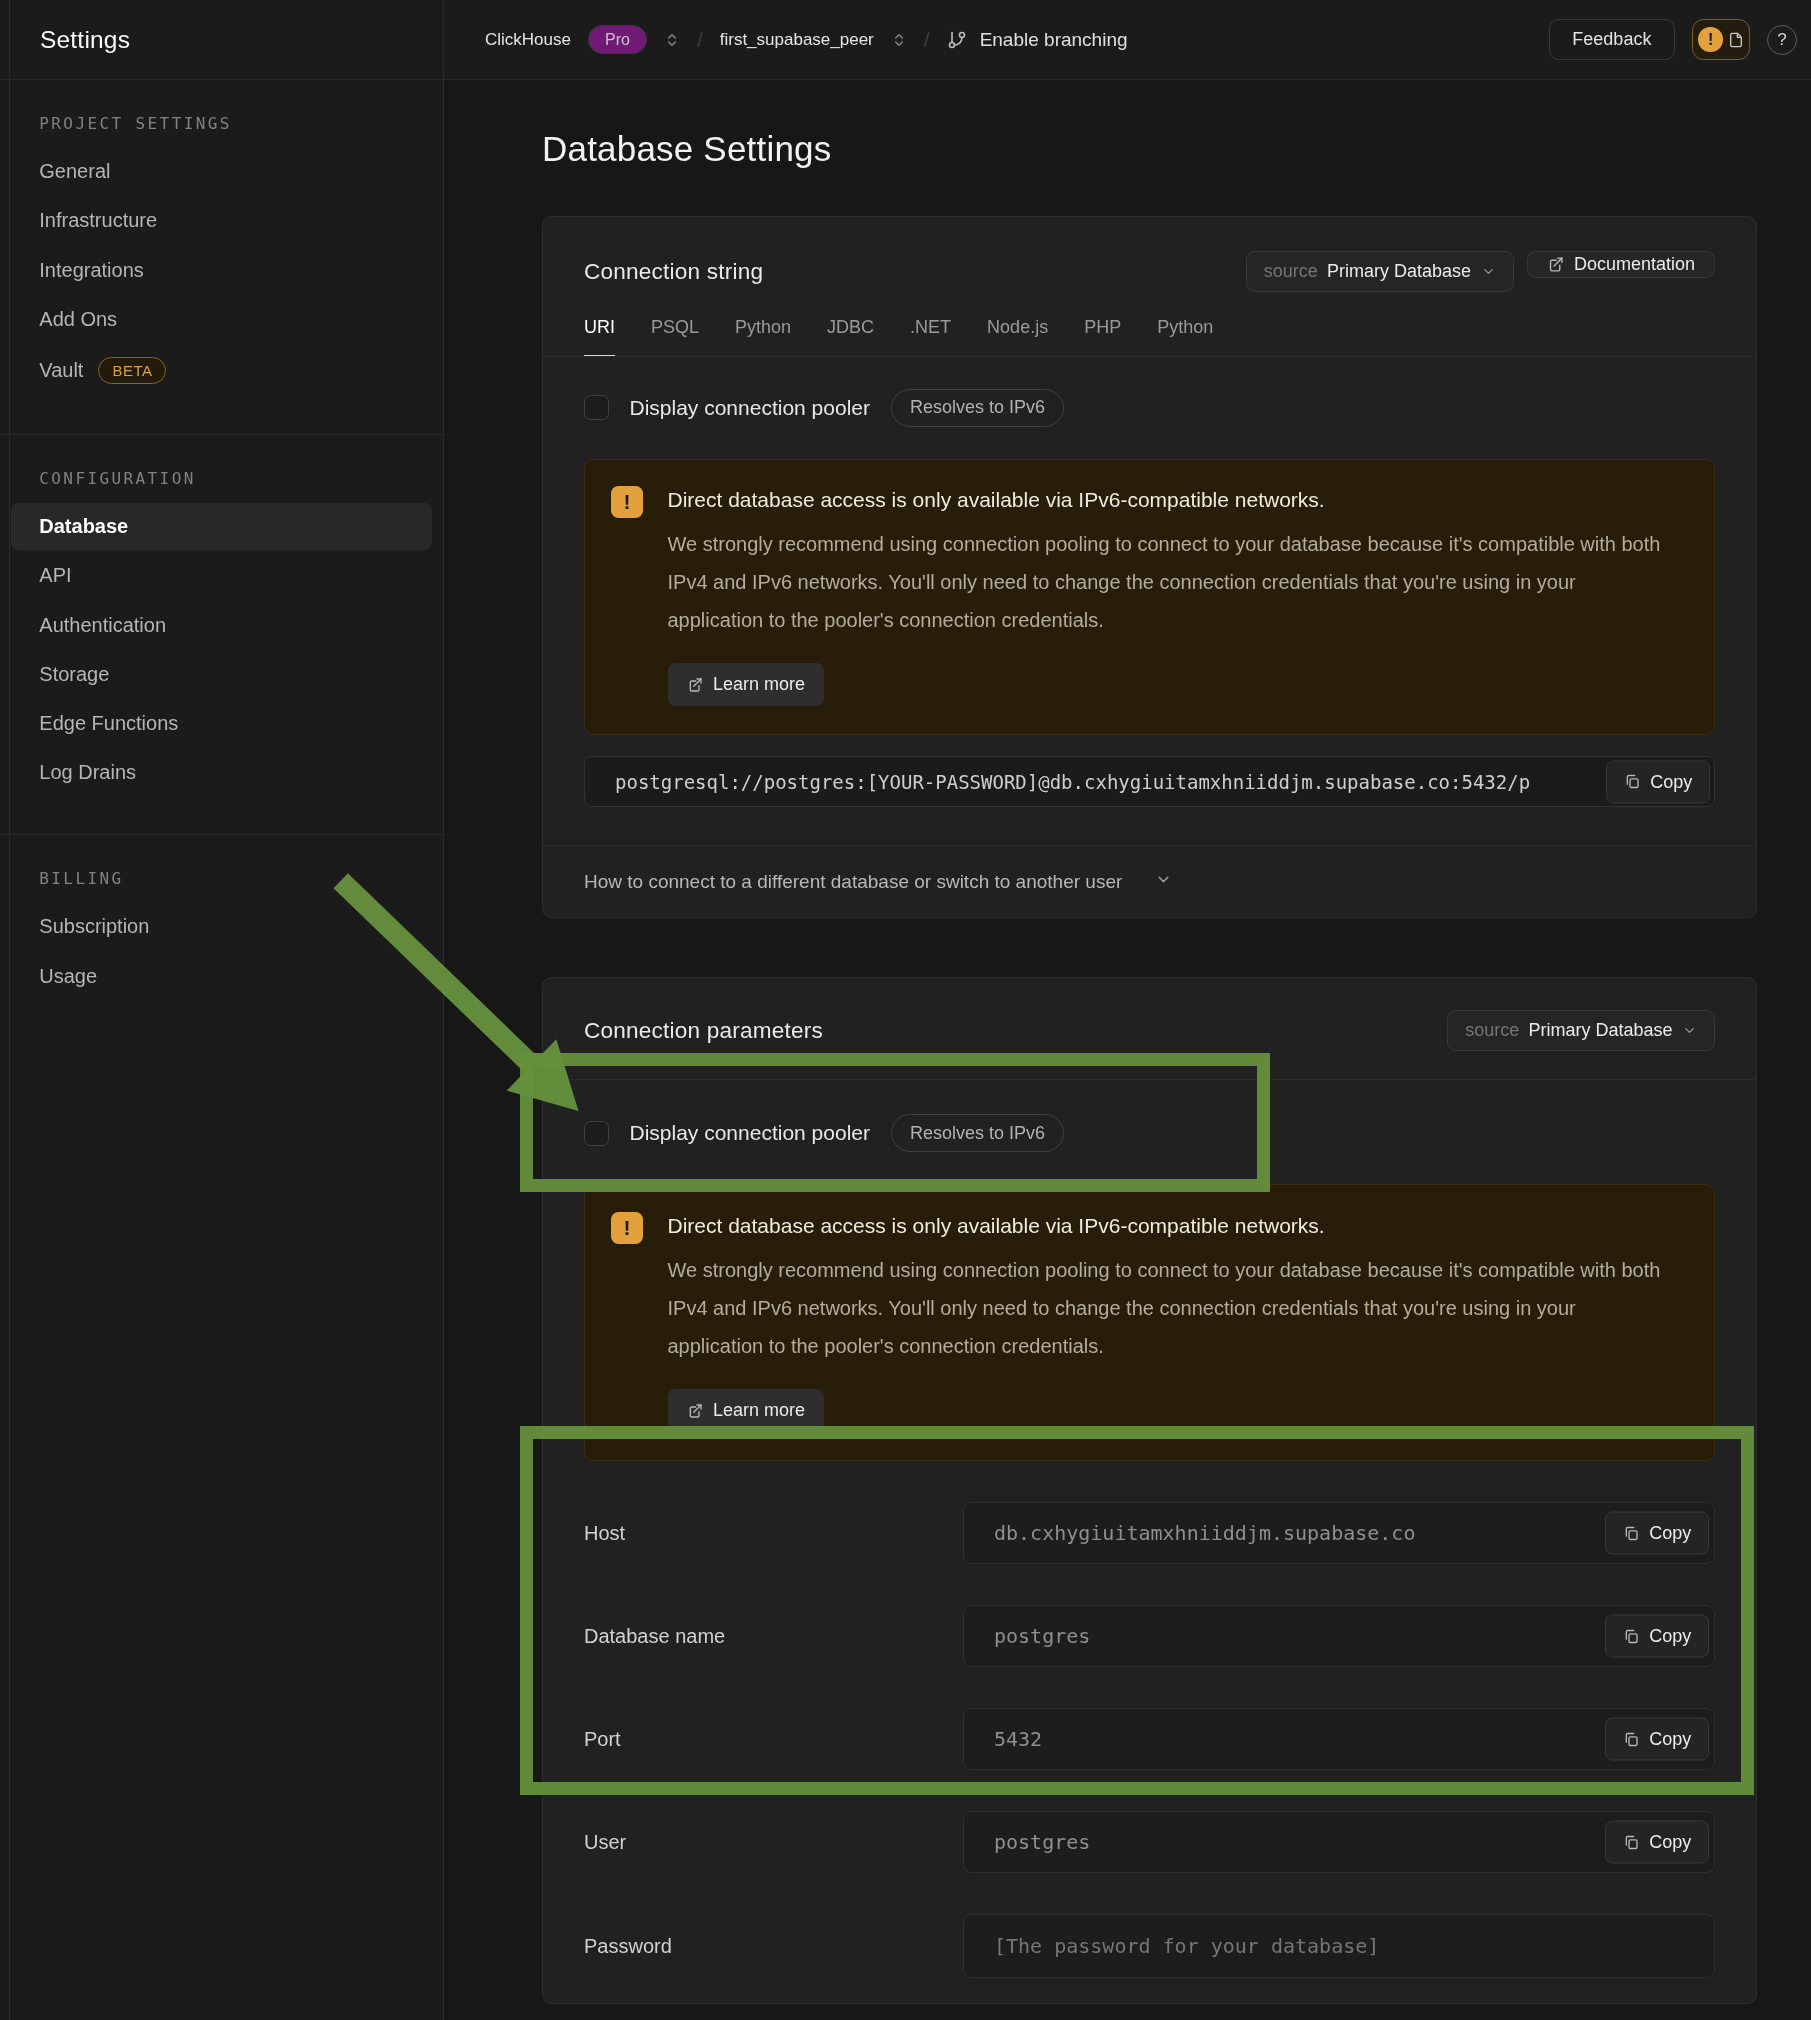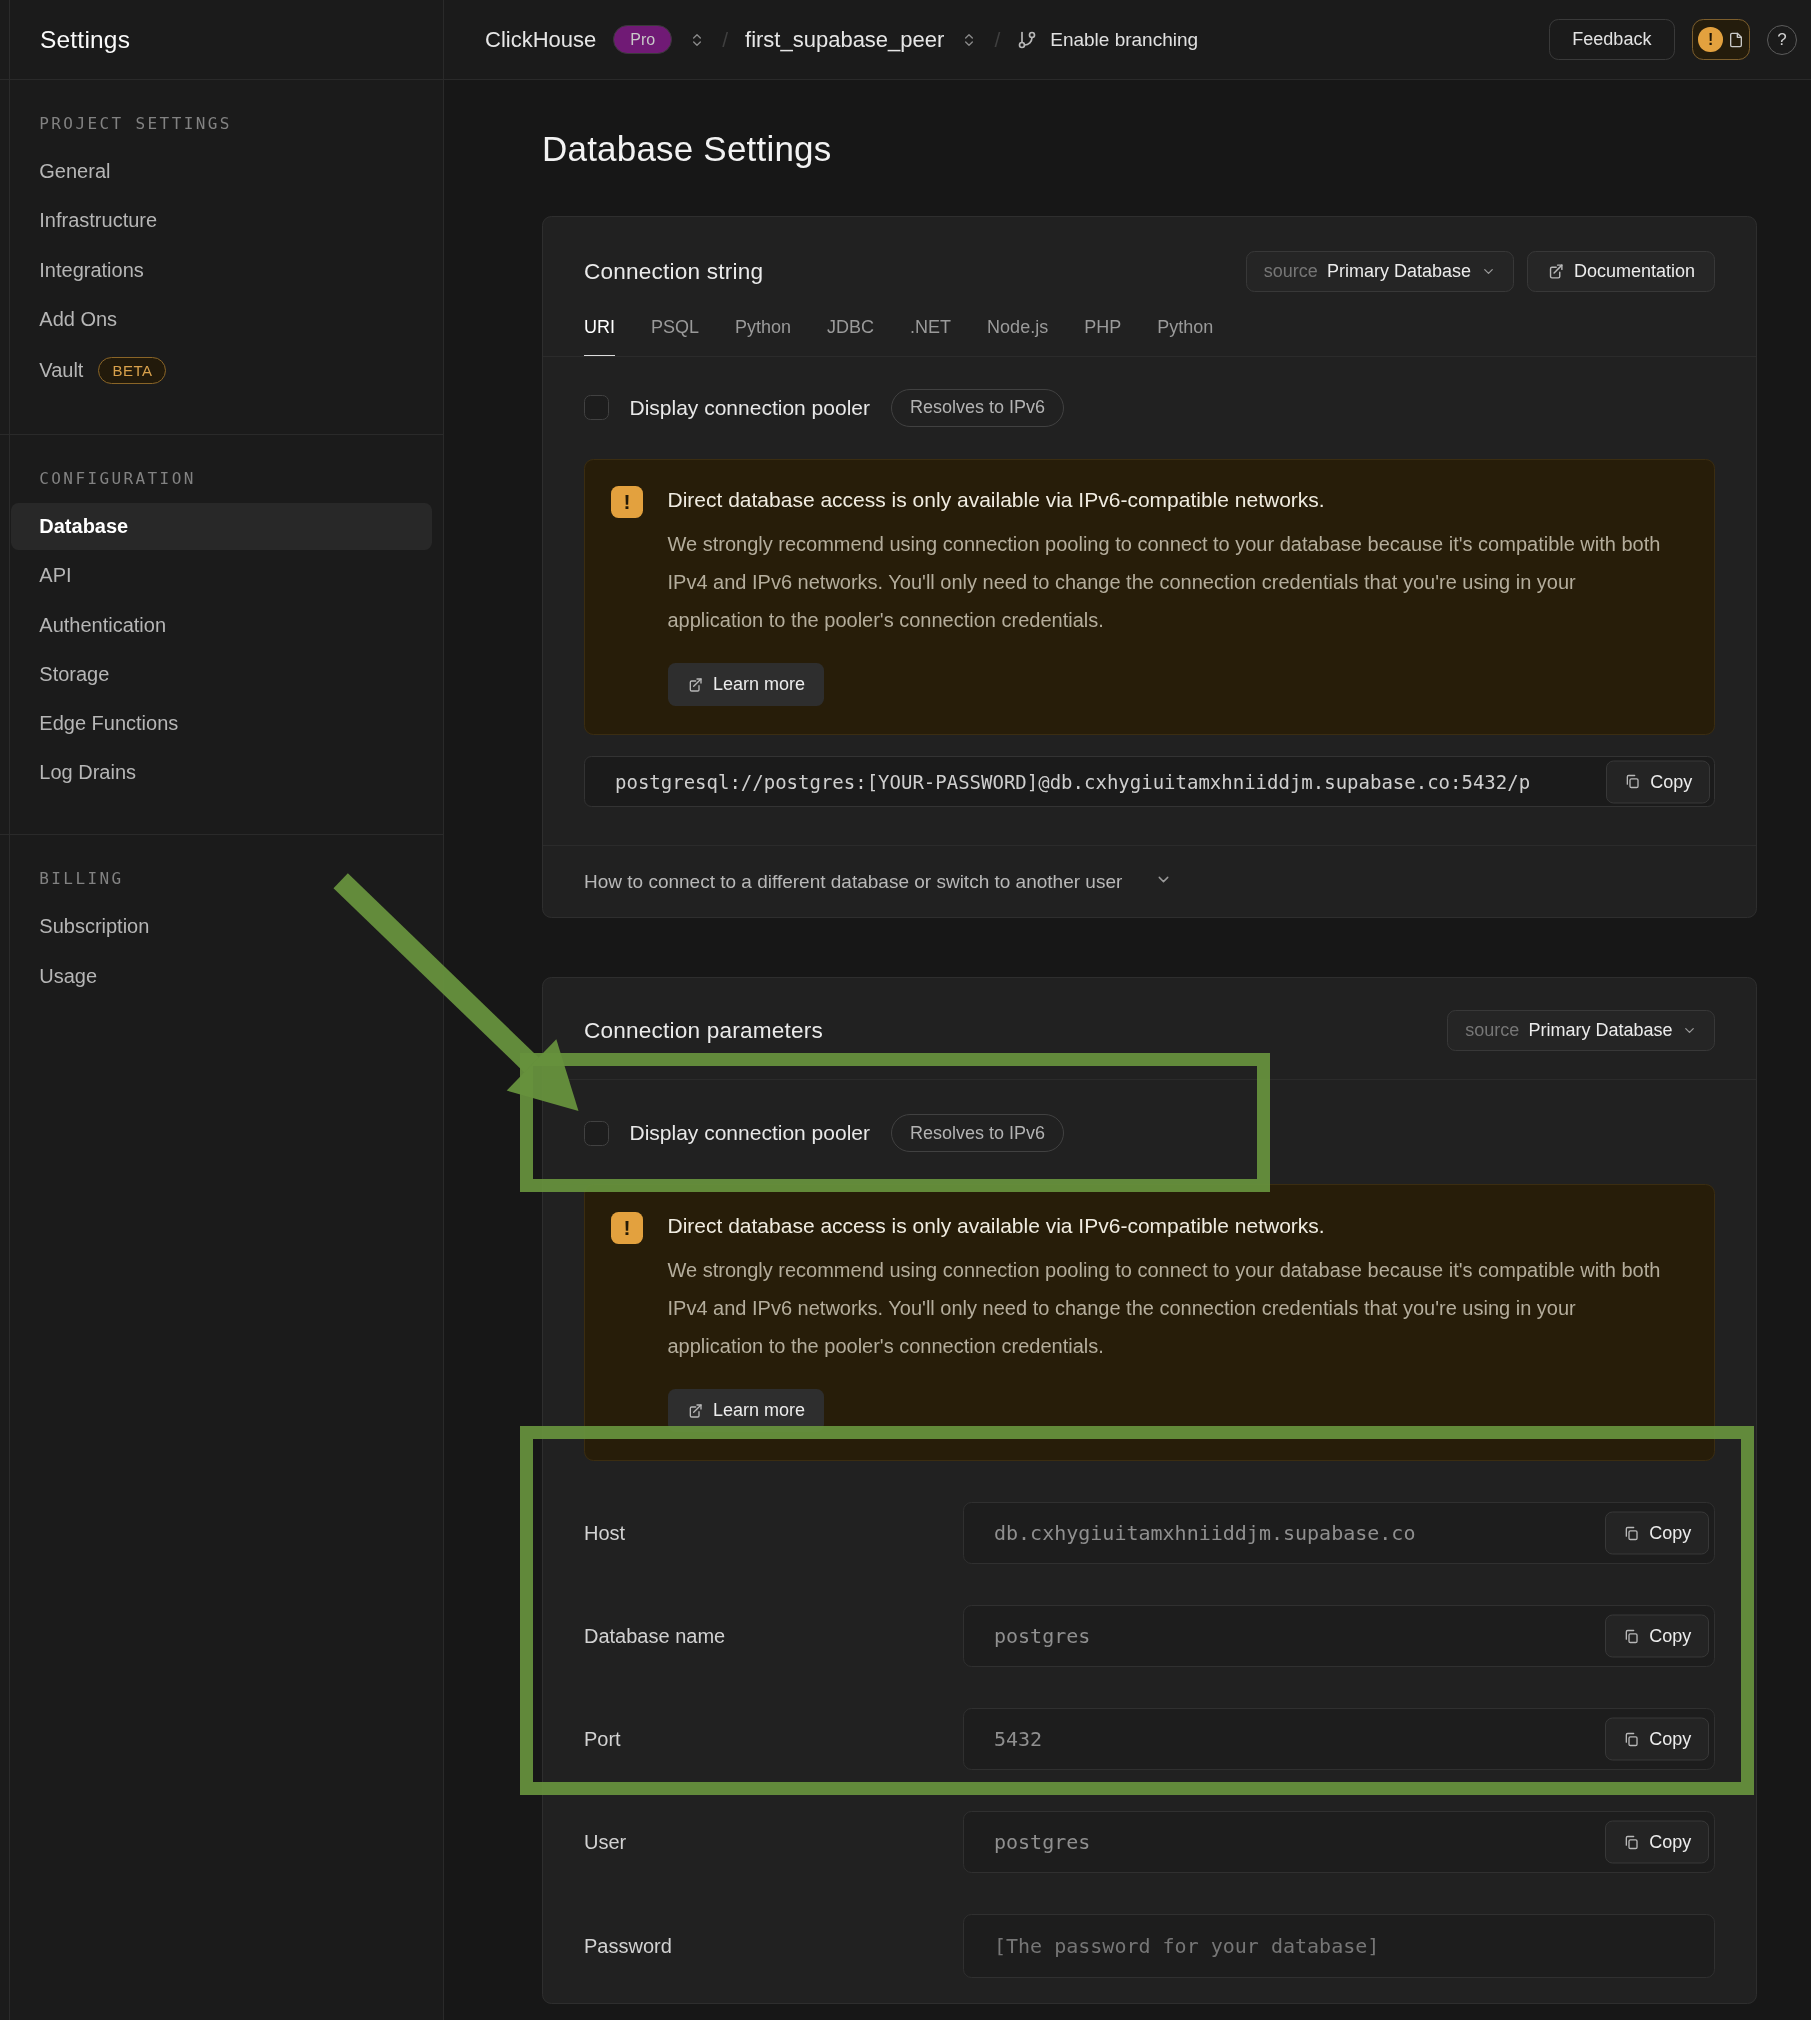--- a/index.html
+++ b/index.html
@@ -35,21 +35,21 @@
     padding:3.8px 13px; background:#221a0b; letter-spacing:0.5px;
   }
   .side-div { height:0.9px; background:#2a2a2a; }
 
   
   .main { flex:1; display:flex; flex-direction:column; height:100%; overflow:hidden; }
   .topbar {
     height:80px; min-height:80px; background:#1b1b1b; border-bottom:0.9px solid #2a2a2a;
     display:flex; align-items:center; padding:0 15px 0 41px; gap:17px;
   }
-  .crumb { font-size:22px; color:#e6e6e6;text-align:right; }
+  .crumb { font-size:17px; color:#e6e6e6;text-align:right; }
   .pill-plan { font-size:16px; color:#c8c8c8; border:0.9px solid #3a3a3a; background:#701a75; border-radius:941px; padding:4.7px 16px; }
   .sel-icon { color:#8a8a8a; display:flex; }
   .crumb-sep { color:#3f3f3f; font-size:21px; }
   .branch-wrap { display:flex; align-items:center; gap:13px; }
   .branch-wrap svg { color:#b9b9b9; }
   .branch-label { font-size:19px; color:#e0e0e0; }
   .topbar-right { margin-left:auto; display:flex; align-items:center; gap:17px; }
   .btn-feedback {
     background:transparent; border:0.9px solid #3a3a3a; border-radius:9.4px; color:#e3e3e3;
     font-size:18px; padding:9.4px 22.6px; font-family:inherit; cursor:pointer;
@@ -75,21 +75,21 @@
   .p-head-row h3, .p-head2 h3 { font-size:22.6px; font-weight:400; color:#eaeaea; letter-spacing:0.2px; }
   .p-actions { display:flex; gap:13px; }
   .select {
     height:41px; border:0.9px solid #383838; background:#252525; border-radius:8.5px;
     display:flex; align-items:center; gap:9.4px; padding:0 17px; cursor:pointer; font-family:inherit;
   }
   .select .muted { font-size:18px; color:#767676; }
   .select .val { font-size:18px; color:#ececec; }
   .select svg { color:#9a9a9a; }
   .btn {
-    height:41px; border:0.9px solid #383838; background:#262626; border-radius:8.5px;
+    height:27px; border:0.9px solid #383838; background:#262626; border-radius:8.5px;
     display:inline-flex; align-items:center; gap:10.4px; padding:0 19px; cursor:pointer;
     font-family:inherit; font-size:18px; color:#ececec;
   }
   .btn svg { color:#b8b8b8; }
 
   .tabs { display:flex; gap:36px; margin-top:24.5px; }
   .tab { font-size:18px; color:#9a9a9a; padding-bottom:17px; cursor:pointer; border-bottom:1.9px solid transparent; }
   .tab.active { color:#ffffff; border-bottom:1.9px solid #dcdcdc; }
 
   .p-body { padding:32px 41px 38px; }

